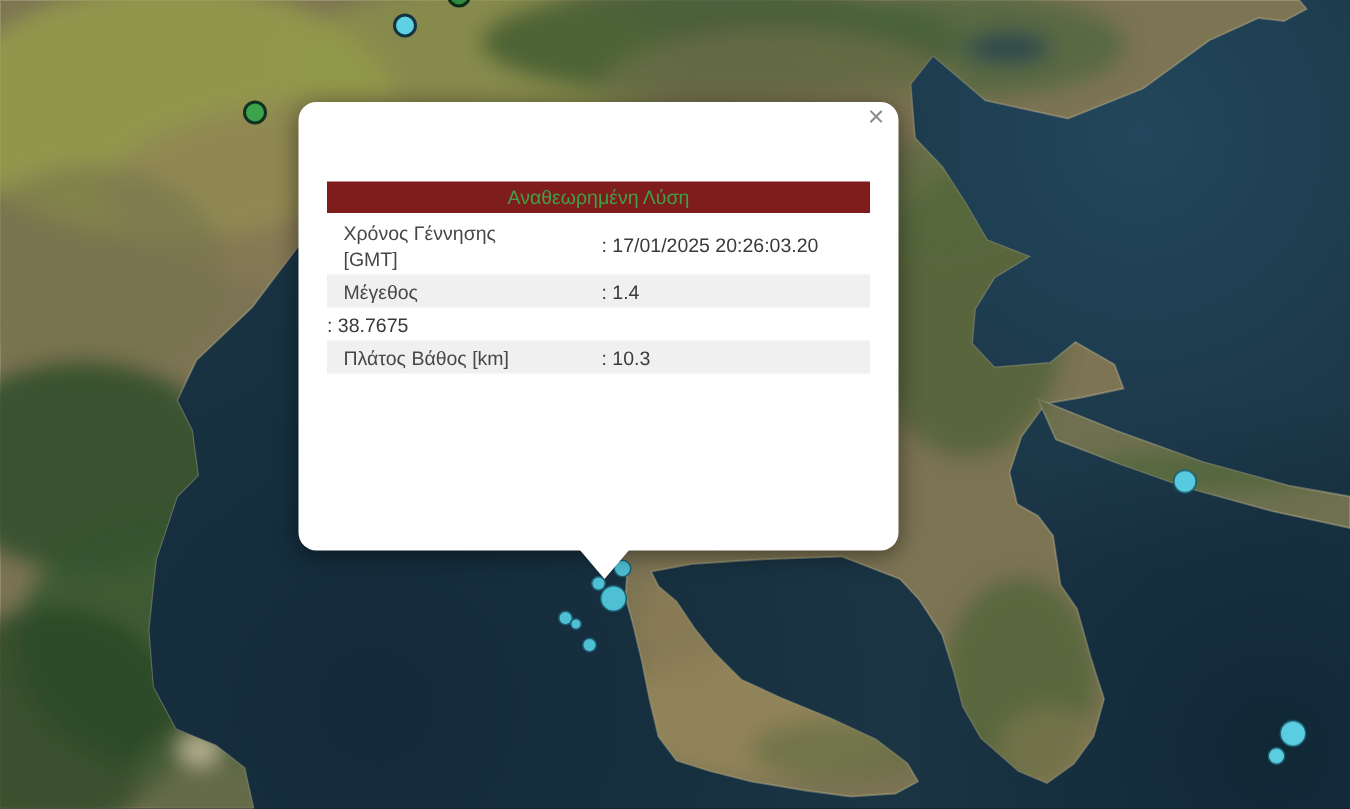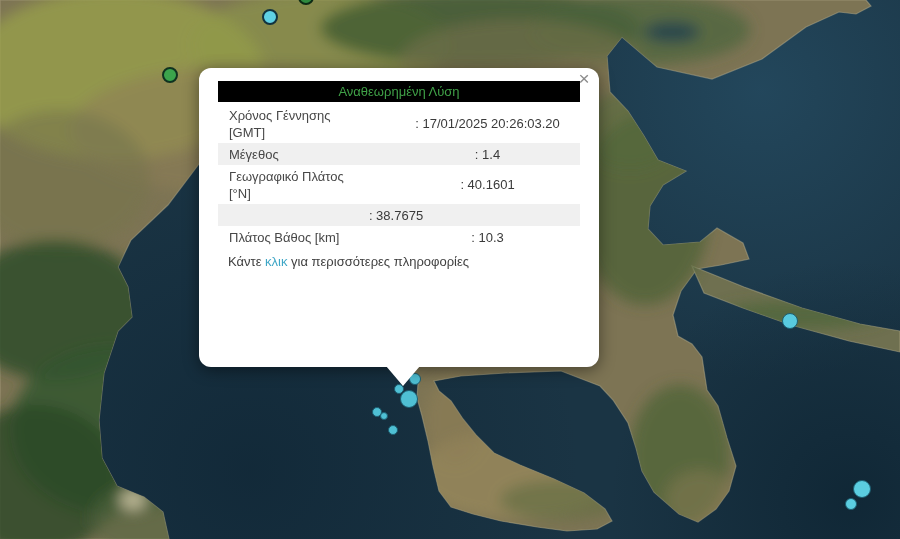--- a/index.html
+++ b/index.html
@@ -12,26 +12,26 @@
   
   .popup{position:absolute;left:199px;top:68px;width:400px;height:299px;
          background:#ffffff;border-radius:12px;padding:13px 19px 12px 19px;
          box-shadow:0 3px 16px rgba(0,0,0,.45);color:#3f3f3f;font-size:13px;line-height:17px;}
   .popup-tail{position:absolute;left:187px;bottom:-19px;width:0;height:0;
               border-left:17px solid transparent;border-right:17px solid transparent;
               border-top:20px solid #ffffff;}
   .popup-close{position:absolute;top:2px;right:6px;width:18px;height:18px;
                font-size:19px;line-height:18px;text-align:center;color:#8c8c8c;
                cursor:pointer;font-weight:400;}
-  .popup-title{background:#000000;text-align:center;padding:2px 0;margin-bottom:2px;}
+  .popup-title{background:#7f1d1d;text-align:center;padding:2px 0;margin-bottom:2px;margin-top:40px;}
   .popup-table{width:100%;}
   .prow{display:flex;align-items:center;padding:2.5px 0;gap:33px;}
   .prow:nth-child(even){background:#f0f0f0;}
   .prow .lbl{flex:0 0 150px;padding-left:11px;padding-right:21px;color:#474747;}
-  .prow .val{flex:1 1 auto;padding-right:6px;color:#3a3a3a;text-align:center;}
+  .prow .val{flex:1 1 auto;padding-right:6px;color:#3a3a3a;}
   .popup-footer{margin-top:5px;padding-left:10px;color:#3f3f3f;}
   .popup-footer a{text-decoration:none;cursor:pointer;}
 </style>
 </head>
 <body>
 
 <div class="stage">
 
   <div class="map">
     <svg width="900" height="539" viewBox="0 0 900 539" xmlns="http://www.w3.org/2000/svg">
@@ -132,29 +132,22 @@
     <div class="popup-table" id="popup-table">
         <div class="prow">
           <div class="lbl">Χρόνος Γέννησης [GMT]</div>
           <div class="val">: 17/01/2025 20:26:03.20</div>
         </div>
         <div class="prow">
           <div class="lbl">Μέγεθος</div>
           <div class="val">: 1.4</div>
         </div>
         <div class="prow">
-          <div class="lbl">Γεωγραφικό Πλάτος [°N]</div>
-          <div class="val">: 40.1601</div>
-        </div>
-        <div class="prow">
           <div class="val">: 38.7675</div>
         </div>
         <div class="prow">
           <div class="lbl">Πλάτος Βάθος [km]</div>
           <div class="val">: 10.3</div>
         </div>
       </div>
-    <div class="popup-footer">
-      <span>Κάντε </span><a style="color: rgb(62, 166, 198);">κλικ</a><span> για περισσότερες πληροφορίες</span>
-    </div>
   </div>
 
 </div>
 
 </body></html>

